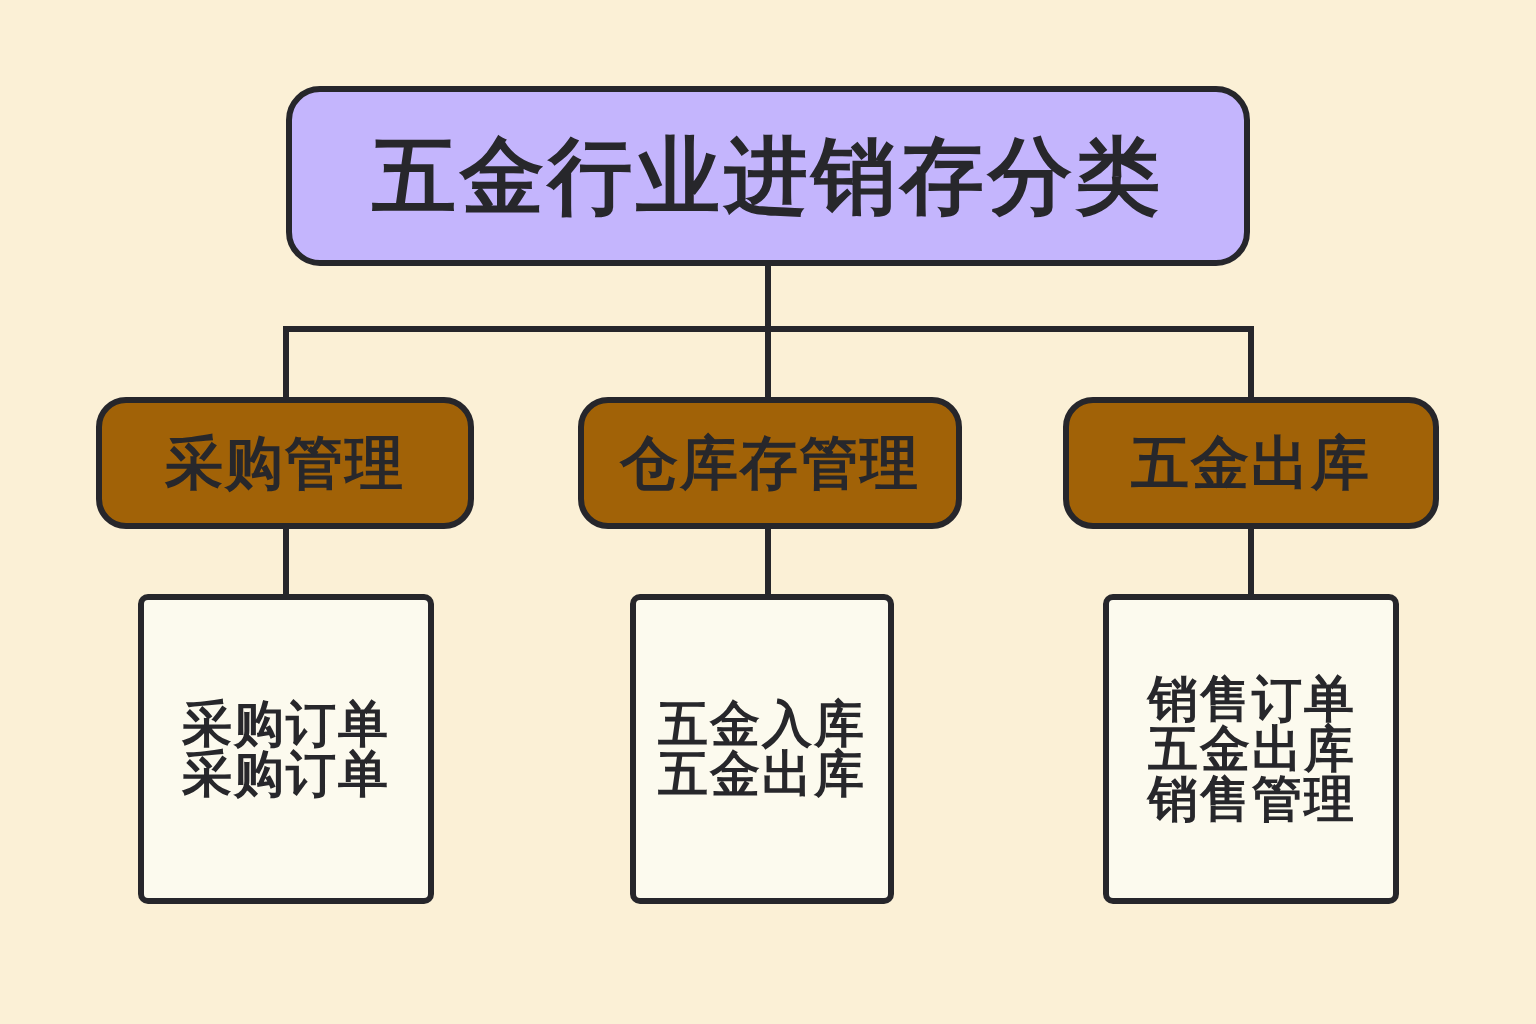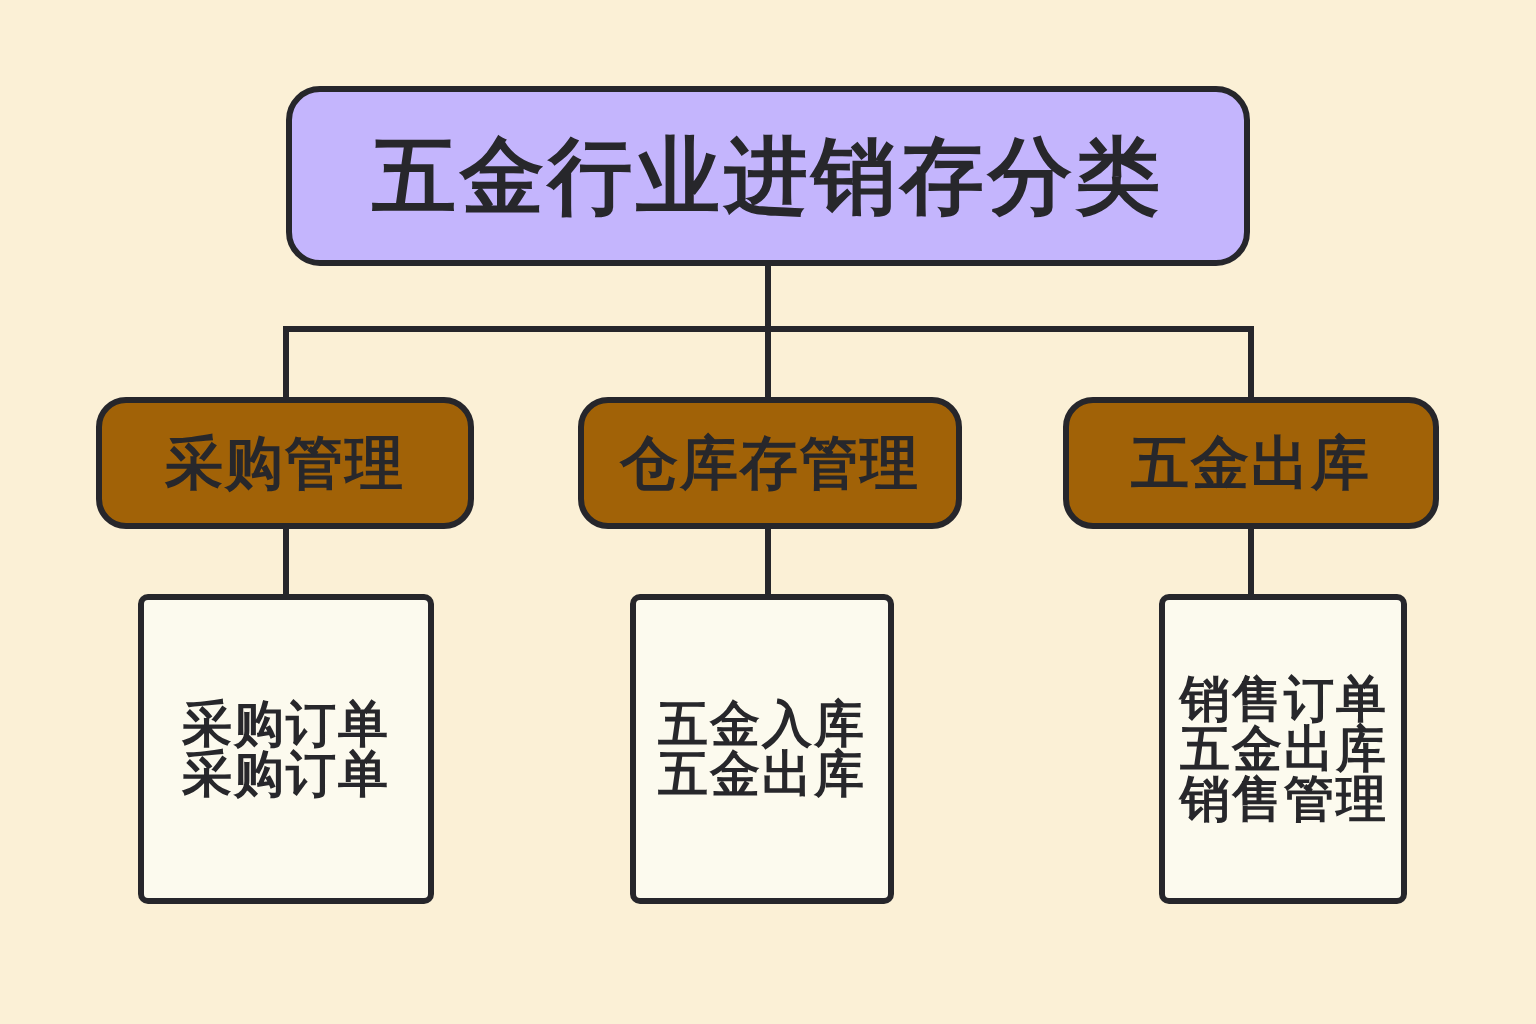--- a/index.html
+++ b/index.html
@@ -53,21 +53,21 @@
     height: 310px;
     background: #FCFAEE;
     border-radius: 10px;
     flex-direction: column;
     justify-content: center;
     padding: 26px 10px;
     font-size: 50px;
   }
   .leaf-1 { left: 138px;  width: 296px; }
   .leaf-2 { left: 630px;  width: 264px; }
-  .leaf-3 { left: 1159px; width: 248px; padding-left: 12px; }
+  .leaf-3 { left: 1103px; width: 296px; padding-left: 12px; }
   .leaf-item {
     display: block;
     letter-spacing: 2px;
   }
   .line {
     position: absolute;
     background: #26262B;
   }
   .v-line { width: 6px; }
   .h-line { height: 6px; }

